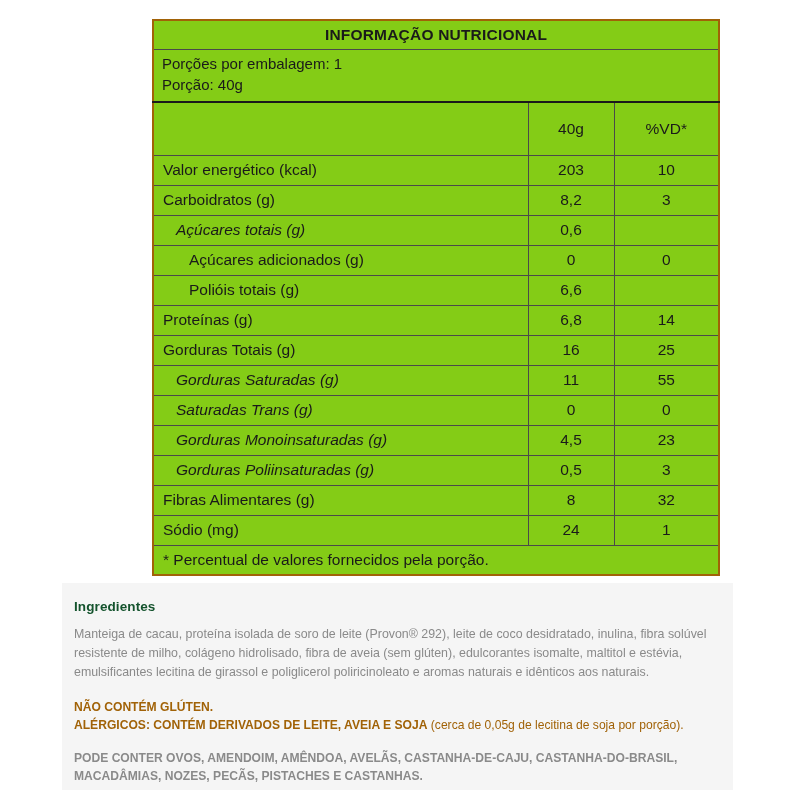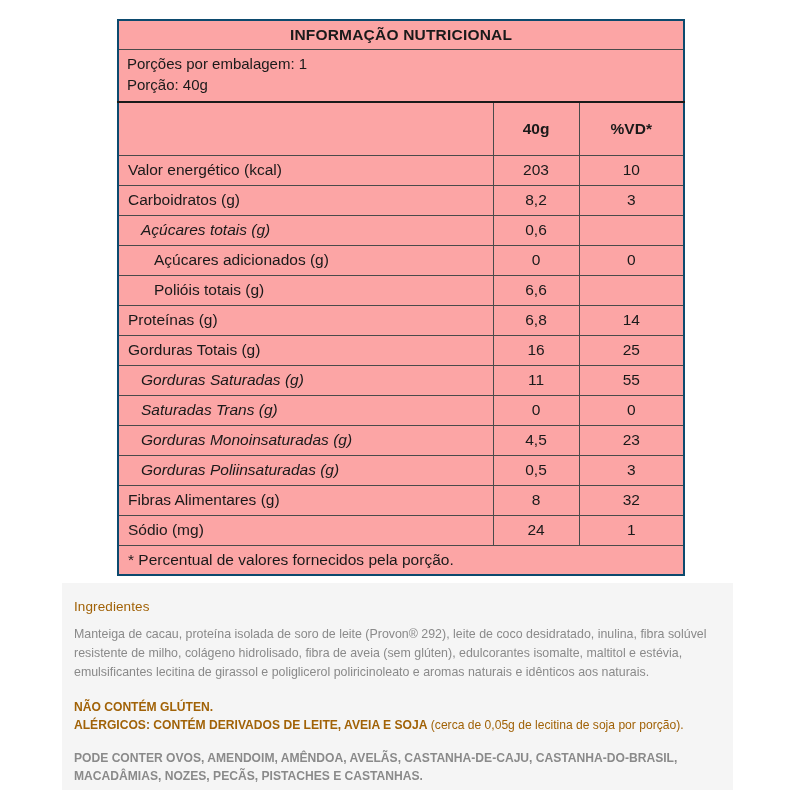--- a/index.html
+++ b/index.html
@@ -20,22 +20,23 @@
   .nutri-wrap {
     position: absolute;
     left: 117px;
     top: 19px;
     width: 566px;
   }
   table.nutri {
     width: 100%;
     border-collapse: collapse;
     table-layout: fixed;
-    border: 2px solid #0c4a6e;
-    background: #fca5a5;
+    border: 2px solid #a16207;
+    background: #84cc16;
+    margin-left: 35px;
   }
   table.nutri td {
     border: 1px solid #4a4a4a;
     padding: 0;
     color: #1a1a1a;
     font-size: 15.5px;
     vertical-align: middle;
   }
 
   
@@ -55,21 +56,21 @@
   .serving-cell {
     padding: 3px 8px 5px 8px !important;
     line-height: 1.42;
     border-bottom: 2px solid #1a1a1a !important;
   }
   .serving-cell div { font-size: 15px; }
 
   .row-colhead td {
     height: 52px;
     text-align: center;
-    font-weight: bold;
+    font-weight: normal;
     font-size: 16px;
     border-bottom: 2px solid #1a1a1a;
   }
   .row-colhead td.blank { border-left: none; border-top: none; }
 
   .nutri tbody.body-rows td.nm {
     height: 29px;
     padding-left: 9px;
     white-space: nowrap;
   }
@@ -92,22 +93,22 @@
     left: 62px;
     top: 583px;
     width: 671px;
     height: 207px;
     background: #f5f5f5;
     box-sizing: border-box;
     padding: 16px 14px 0 12px;
   }
   .ing-title {
     font-size: 13.5px;
-    font-weight: normal;
-    color: #a16207;
+    font-weight: bold;
+    color: #14532d;
     margin: 0 0 11px 0;
     letter-spacing: .1px;
   }
   .ing-body {
     font-size: 12.4px;
     line-height: 1.52;
     color: #8a8a8a;
     margin: 0 0 16px 0;
     max-width: 648px;
   }

